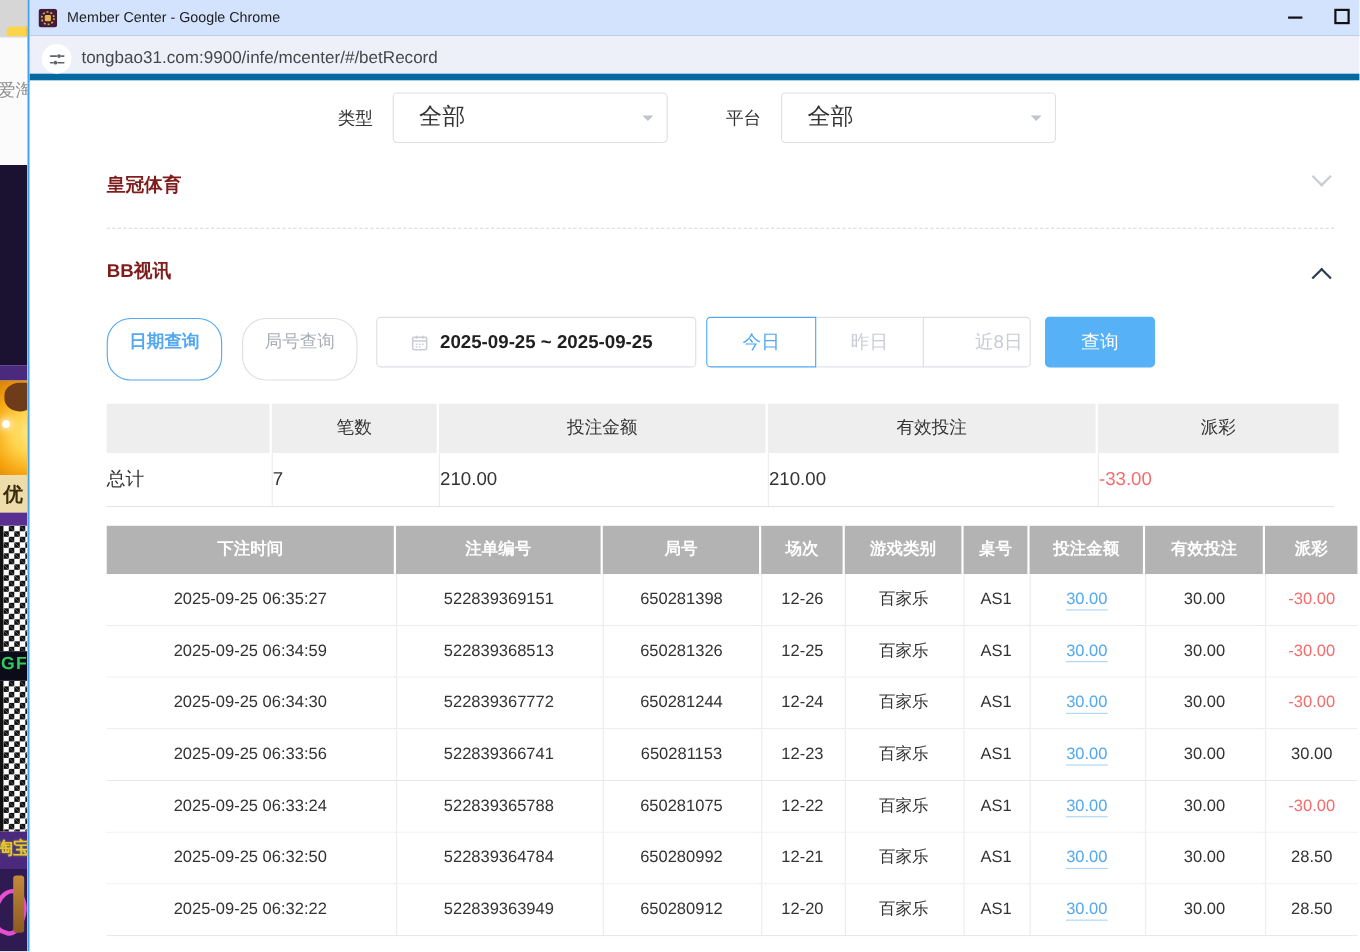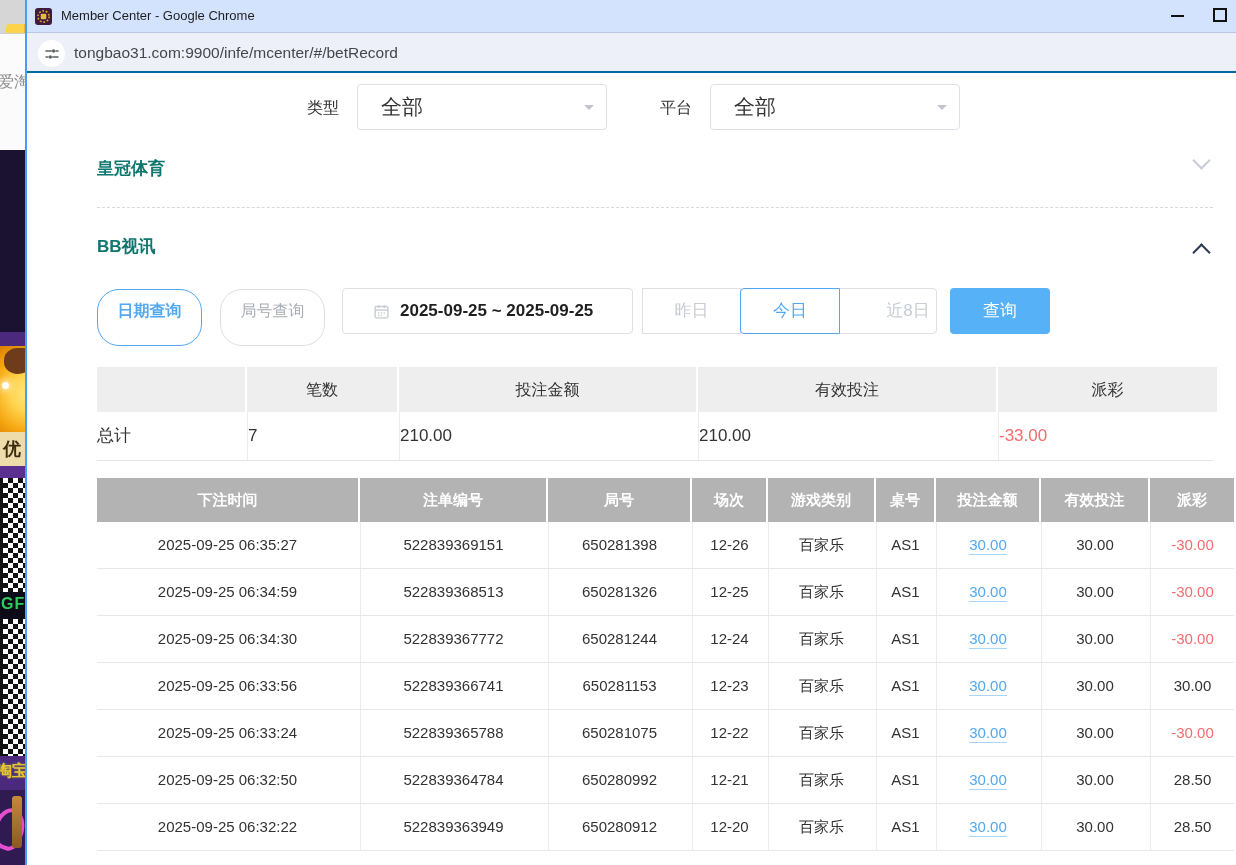--- a/index.html
+++ b/index.html
@@ -40,37 +40,37 @@
   
   .chrome { position:absolute; left:25px; top:0; width:1211px; height:865px; background:#fff; border-left:2px solid #41a0f8; }
 
   .titlebar { position:relative; height:33px; background:#d3e3fd; border-bottom:1px solid #b9c8e0;padding-left:37px; }
   .favicon { position:absolute; left:8px; top:8px; width:17px; height:17px; }
   .title-text { position:absolute; left:34px; top:0; line-height:32px; font-size:13px; color:#1e1e1e; }
   .win-btn { position:absolute; cursor:pointer; }
   .win-min { right:52px; top:15px; width:13px; height:2px; background:#111; }
   .win-max { right:9px; top:8px; width:14px; height:14px; border:2px solid #111; background:transparent; }
 
-  .urlbar { position:relative; height:40px; background:#edf0f9; border-bottom:2px solid #0369a1; }
+  .urlbar { position:relative; height:40px; background:#edf0f9; border-bottom:6px solid #0369a1; }
   .site-icon-circle { position:absolute; left:11px; top:7px; width:27px; height:27px; border-radius:50%; background:#fff; display:flex; align-items:center; justify-content:center; }
   .url-text { position:absolute; left:47px; top:0; line-height:39px; font-size:15.5px; color:#45484a; }
 
   .content { position:absolute; top:74px; left:0; right:0; bottom:0; background:#fff; }
 
   
   .flt-label { position:absolute; top:24px; font-size:16px; color:#333; }
   .lbl-type { left:280px; }
   .lbl-platform { left:633px; }
   .select { position:absolute; top:10px; height:46px; width:250px; border:1px solid #dcdfe6; border-radius:4px; background:#fff; font-size:21px; color:#333; line-height:44px; padding-left:23px; cursor:pointer; }
   .sel-type { left:330px; }
   .sel-platform { left:683px; }
   .caret { position:absolute; right:12px; top:20px; width:0; height:0; border:5px solid transparent; border-top-color:#c0c4cc; }
 
   
-  .section-title { position:absolute; left:70px; font-size:17px; font-weight:bold; color:#0f766e; }
+  .section-title { position:absolute; left:70px; font-size:17px; font-weight:bold; color:#7f1d1d; }
   .sec1 { top:83px; }
   .sec2 { top:161px; }
   .chev { position:absolute; right:28px; width:13px; height:13px; cursor:pointer; }
   .chev::before { content:""; position:absolute; left:0; top:0; width:11px; height:11px; border-right:2px solid; border-bottom:2px solid; }
   .chev-down { top:80px; color:#c8ccd4; }
   .chev-down::before { transform:rotate(45deg); border-color:#c8ccd4; }
   .chev-up { top:172px; }
   .chev-up::before { transform:rotate(-135deg); border-color:#2b3a53; }
 
   .dash-divider { position:absolute; left:70px; width:1116px; top:133px; border-top:1px dashed #d8d8d8; }
@@ -189,22 +189,22 @@
           <line x1="16" y1="3" x2="16" y2="7"></line>
         <line x1="7" y1="14" x2="9" y2="14"></line>
           <line x1="11" y1="14" x2="13" y2="14"></line>
           <line x1="15" y1="14" x2="17" y2="14"></line>
         <line x1="7" y1="17.5" x2="9" y2="17.5"></line>
           <line x1="11" y1="17.5" x2="13" y2="17.5"></line>
       </svg>
       <span>2025-09-25 ~ 2025-09-25</span>
     </div>
     <div class="daygroup">
+      <div class="daybtn db-today">今日</div>
       <div class="daybtn db-yest">昨日</div>
-      <div class="daybtn db-today">今日</div>
       <div class="daybtn db-last8">近8日</div>
     </div>
     <div class="btn-query">查询</div>
 
     <div class="sum">
       <div class="sum-grid sum-head">
         <div></div>
         <div>笔数</div>
         <div>投注金额</div>
         <div>有效投注</div>

